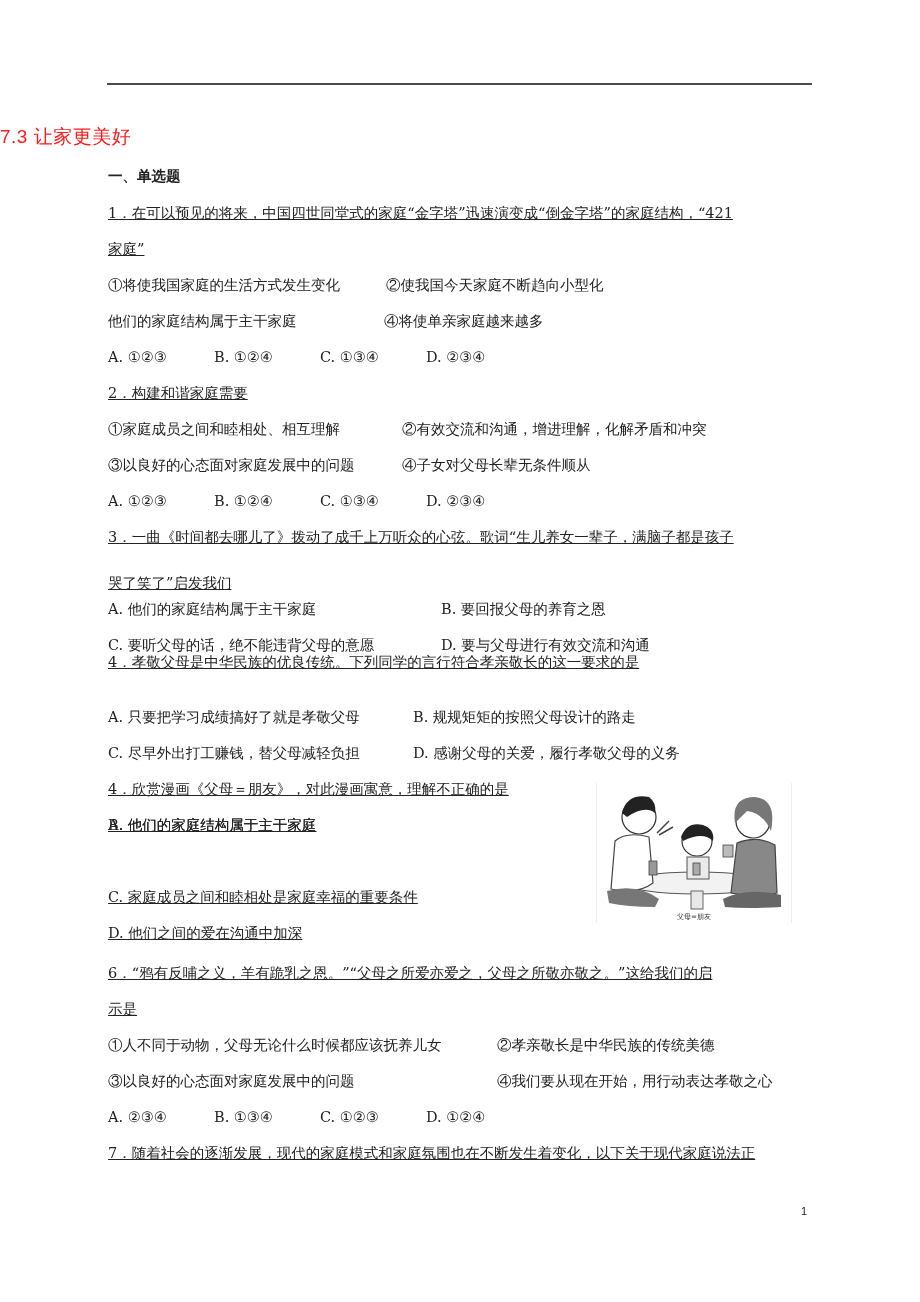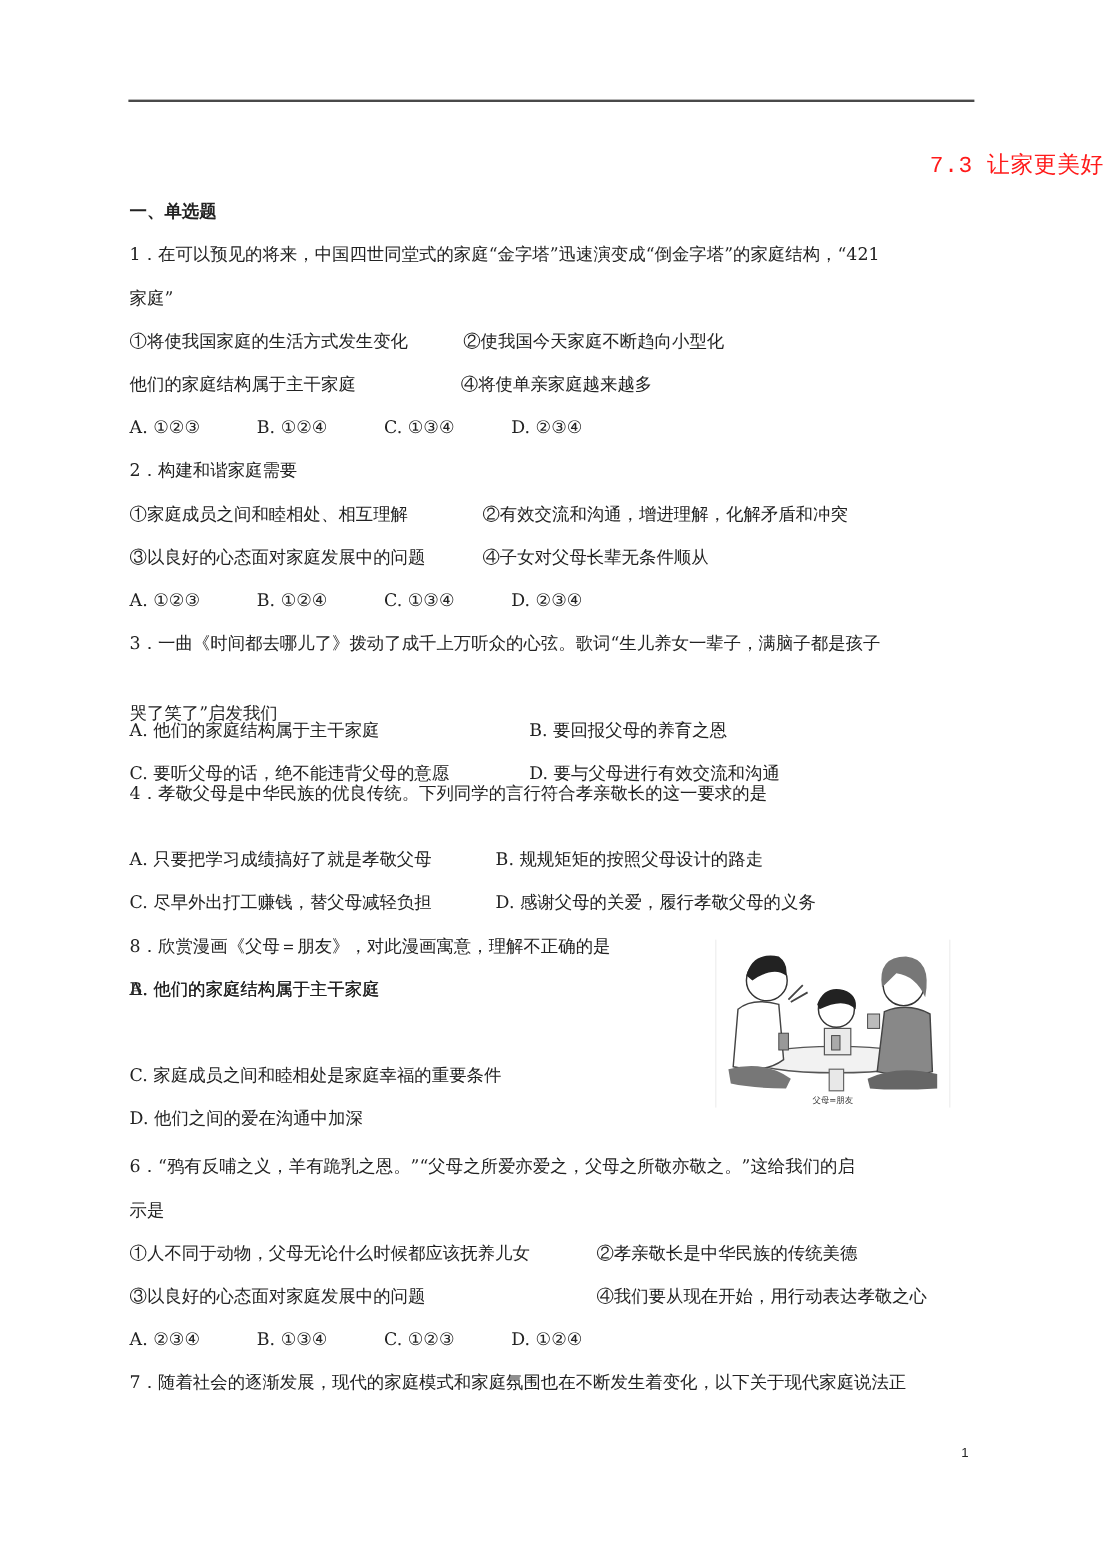--- a/index.html
+++ b/index.html
@@ -7,29 +7,29 @@
     width: 920px; height: 1302px; position: relative; overflow: hidden;
     font-family: "DejaVu Serif", "Liberation Serif", serif;
     color: #222;
   }
   .header-rule {
     position: absolute; left: 107px; top: 83px; width: 705px; height: 2px;
     background: #4a4a4a;
   }
   .title {
     position: absolute; left: 0; width: 920px; top: 124px;
-    text-align: right; color: #ff1a1a; font-size: 19px; letter-spacing: 0.5px;
-    font-family: Liberation Mono, monospace;
+    text-align: left; color: #ff1a1a; font-size: 19px; letter-spacing: 0.5px;
+    font-family: Liberation Sans, sans-serif;
   }
   .section-heading {
     position: absolute; left: 108px; top: 167px; font-size: 14.5px; font-weight: bold;
     font-family: "DejaVu Sans", "Liberation Sans", sans-serif;
   }
   .line {
-    position: absolute; left: 108px; font-size: 14.5px; white-space: nowrap; line-height: 20px;
+    position: absolute; left: 108px; font-size: 14.5px; white-space: nowrap; line-height: 20px; text-decoration: underline;
   }
   .col { position: absolute; white-space: nowrap; }
   .illustration {
     position: absolute; left: 596px; top: 783px; width: 194px; height: 140px;
     border-left: 1px solid #eee; border-right: 1px solid #eee;
     background: #fff;
   }
   .illustration svg { display: block; }
   .page-number {
     position: absolute; left: 801px; top: 1205px; font-size: 11px;
@@ -75,21 +75,21 @@
   <div class="line" style="top:491px;width:712px">
     <span class="col" style="left:0">A. ①②③</span>
     <span class="col" style="left:106px">B. ①②④</span>
     <span class="col" style="left:212px">C. ①③④</span>
     <span class="col" style="left:318px">D. ②③④</span>
   </div>
 </div>
 
 <div>
   <div class="line" style="top:527px">3．一曲《时间都去哪儿了》拨动了成千上万听众的心弦。歌词“生儿养女一辈子，满脑子都是孩子</div>
-  <div class="line" style="top:585px">哭了笑了”启发我们</div>
+  <div class="line" style="top:573px">哭了笑了”启发我们</div>
   <div class="line" style="top:599px;width:712px">
     <span class="col" style="left:0">A. 他们的家庭结构属于主干家庭</span>
     <span class="col" style="left:333px">B. 要回报父母的养育之恩</span>
   </div>
   <div class="line" style="top:635px;width:712px">
     <span class="col" style="left:0">C. 要听父母的话，绝不能违背父母的意愿</span>
     <span class="col" style="left:333px">D. 要与父母进行有效交流和沟通</span>
   </div>
 </div>
 
@@ -99,21 +99,21 @@
     <span class="col" style="left:0">A. 只要把学习成绩搞好了就是孝敬父母</span>
     <span class="col" style="left:305px">B. 规规矩矩的按照父母设计的路走</span>
   </div>
   <div class="line" style="top:743px;width:712px">
     <span class="col" style="left:0">C. 尽早外出打工赚钱，替父母减轻负担</span>
     <span class="col" style="left:305px">D. 感谢父母的关爱，履行孝敬父母的义务</span>
   </div>
 </div>
 
 <div>
-  <div class="line" style="top:779px">8．欣赏漫画《父母＝朋友》，对此漫画寓意，理解不正确的是</div>
+  <div class="line" style="top:779px">4．欣赏漫画《父母＝朋友》，对此漫画寓意，理解不正确的是</div>
   <div class="line" style="top:815px">A. 他们的家庭结构属于主干家庭</div>
   <div class="line" style="top:815px">B. 他们的家庭结构属于主干家庭</div>
   <div class="line" style="top:887px">C. 家庭成员之间和睦相处是家庭幸福的重要条件</div>
   <div class="line" style="top:923px">D. 他们之间的爱在沟通中加深</div>
 
   <div class="illustration">
     <svg width="194" height="140" viewBox="0 0 194 140">
 
       <ellipse cx="100" cy="100" rx="72" ry="11" fill="#f2f2f2" stroke="#555" stroke-width="1.2"></ellipse>
       <rect x="94" y="108" width="12" height="18" fill="#e8e8e8" stroke="#666" stroke-width="1"></rect>

